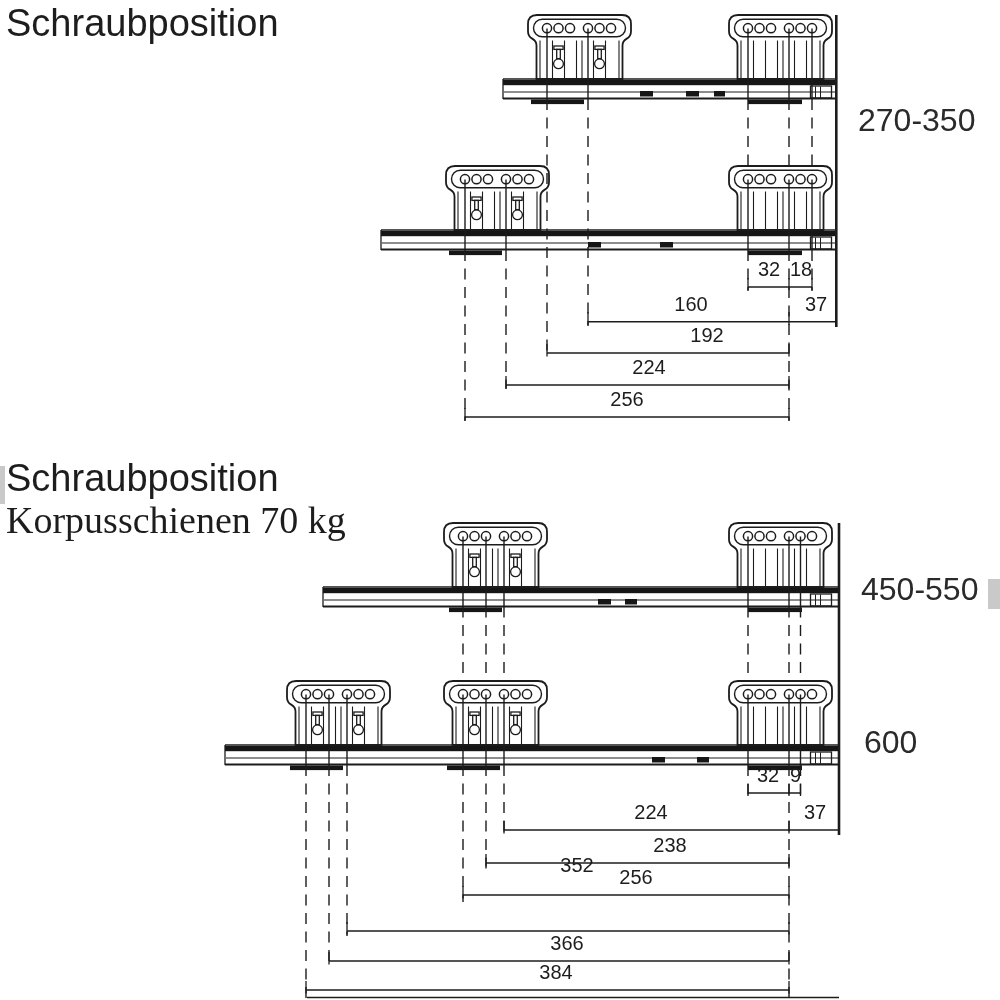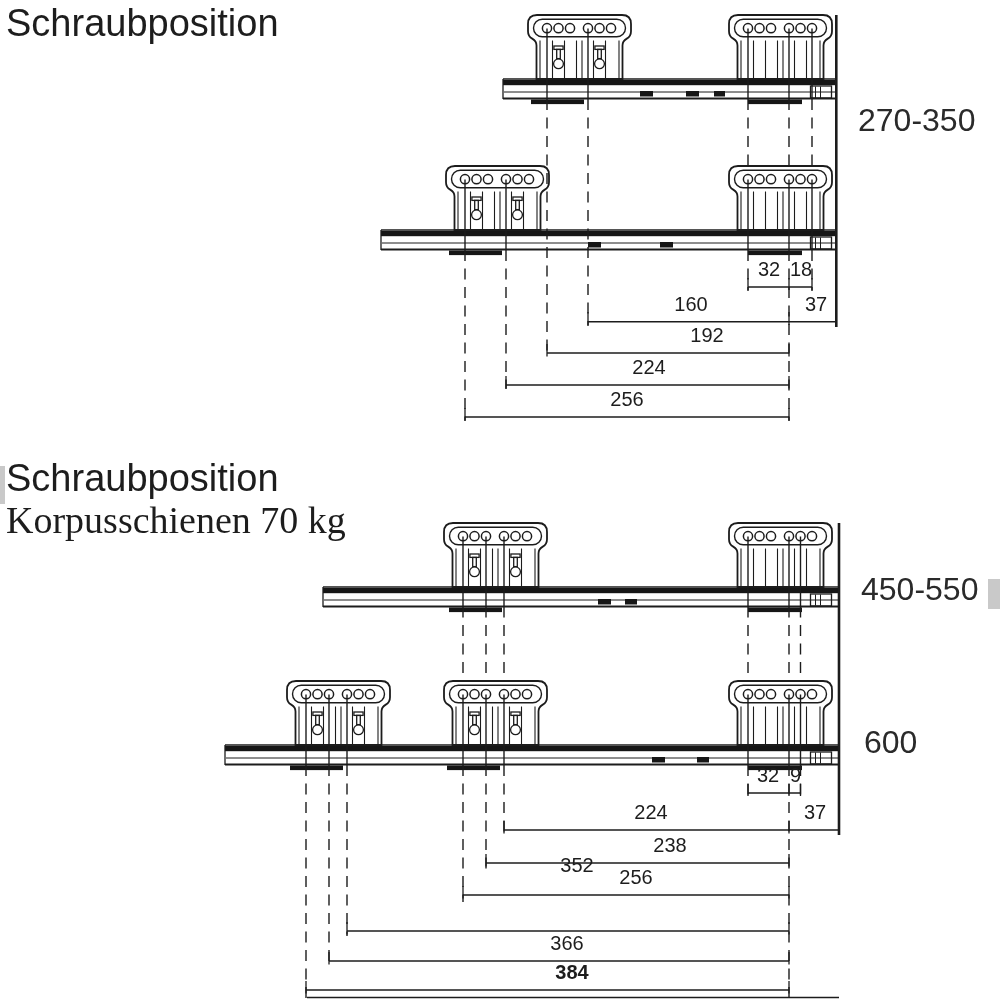--- a/index.html
+++ b/index.html
@@ -260,15 +260,15 @@
 <div class="rng" style="left:864px;top:724px;">600</div>
 
 <div class="lbl" style="left:768px;top:764px;">32</div>
 <div class="lbl" style="left:795.5px;top:764px;">9</div>
 <div class="lbl" style="left:651px;top:801px;">224</div>
 <div class="lbl" style="left:815px;top:801px;">37</div>
 <div class="lbl" style="left:670px;top:834px;">238</div>
 <div class="lbl" style="left:636px;top:866px;">256</div>
 <div class="lbl" style="left:577px;top:854px;text-align:center;">352</div>
 <div class="lbl" style="left:567px;top:932px;">366</div>
-<div class="lbl" style="left:572px;top:961px;font-weight:bold;">384</div>
+<div class="lbl" style="left:556px;top:961px;">384</div>
 
 </div>
 
 </body></html>

